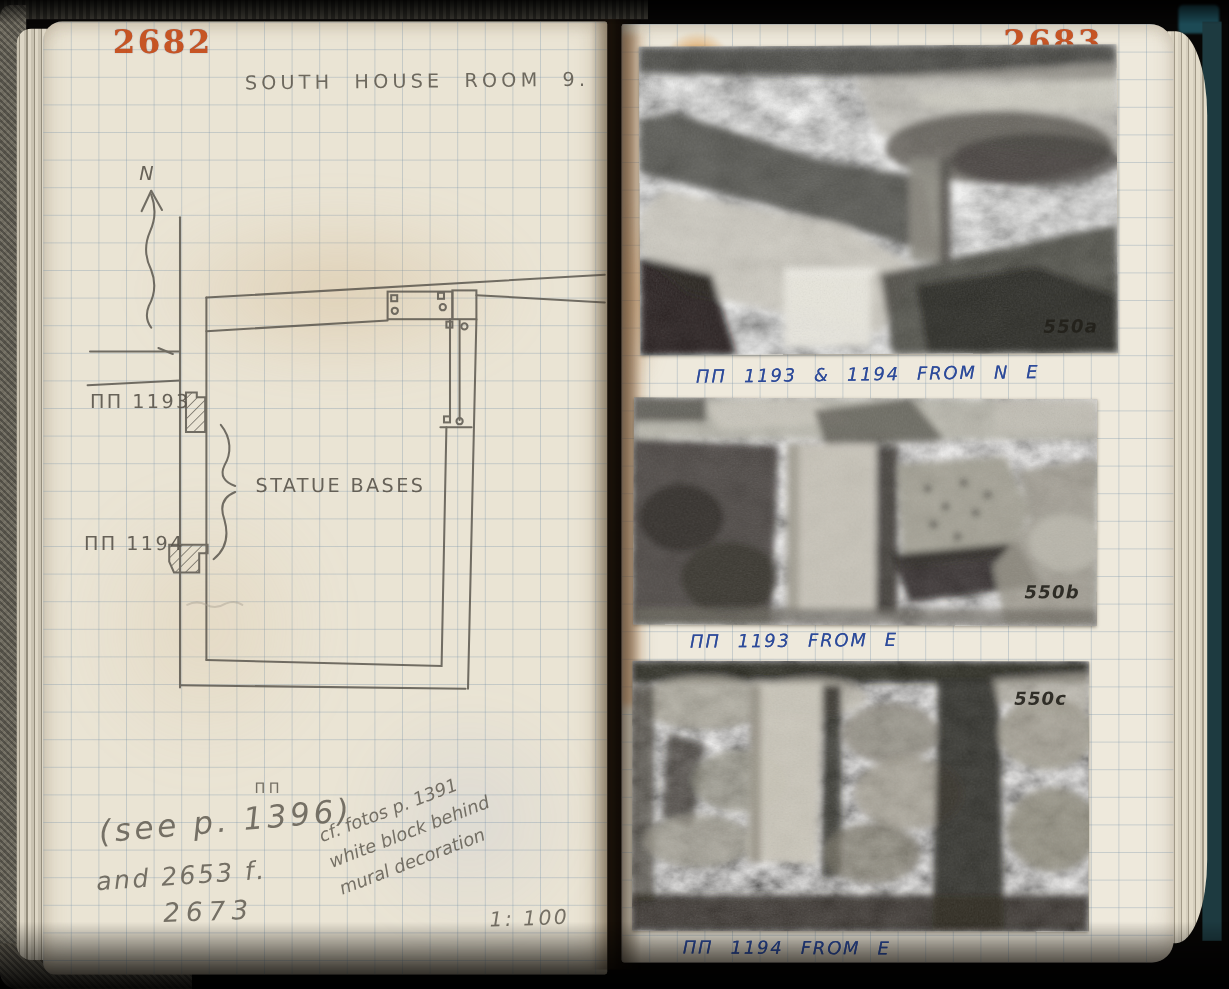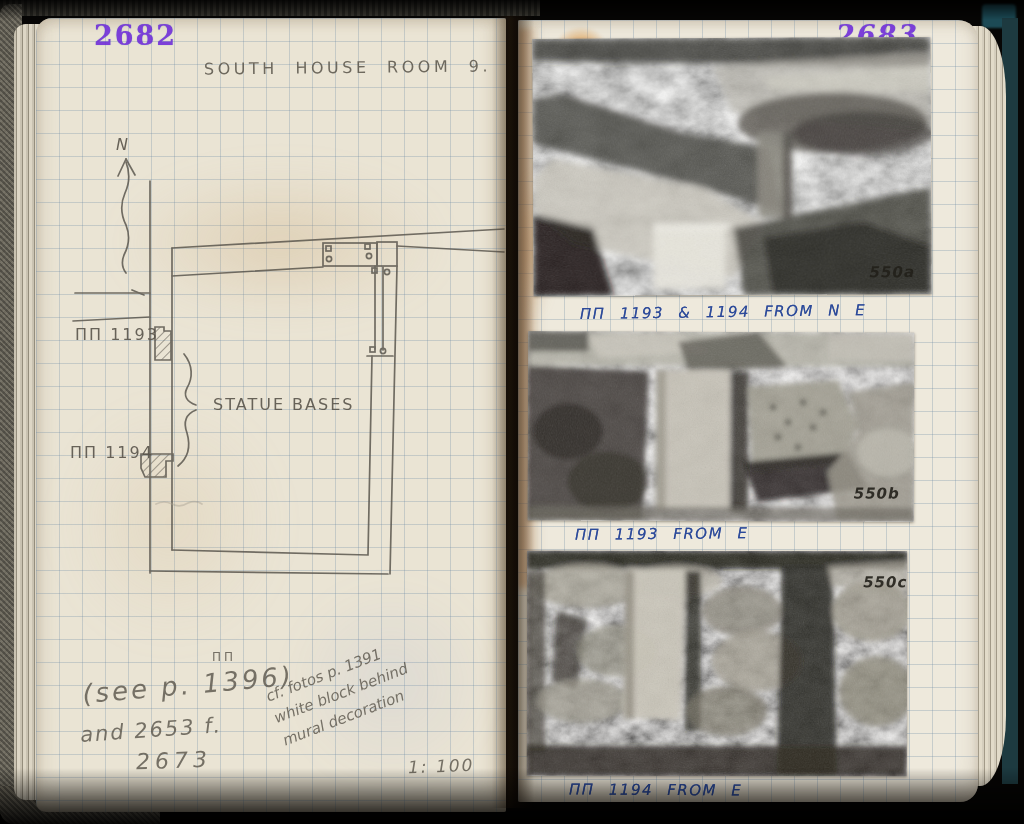--- a/index.html
+++ b/index.html
@@ -52,21 +52,21 @@
   .st3{left:250px;top:560px;width:210px;height:210px;filter:blur(16px);
     background:radial-gradient(ellipse at center,rgba(110,135,205,.10),rgba(110,135,205,0) 70%);}
   .rust-edge{left:0;top:8px;width:22px;height:560px;filter:blur(3px);
     background:linear-gradient(to right,rgba(172,92,26,.45),rgba(172,92,26,0));}
   .rust-blob{left:36px;top:6px;width:54px;height:46px;filter:blur(1px);
     background:radial-gradient(ellipse at center,rgba(214,138,48,.95),rgba(214,138,48,0) 70%);}
   .rust-blob2{left:2px;top:150px;width:30px;height:150px;filter:blur(7px);
     background:radial-gradient(ellipse at center,rgba(188,118,48,.38),rgba(188,118,48,0) 70%);}
   
   .stamp{position:absolute;font-family:"DejaVu Serif",serif;font-weight:bold;font-size:27px;
-    color:#6d28d9;letter-spacing:2px;opacity:.88;text-shadow:0 0 1px rgba(63,108,179,.6);}
+    color:#c2410c;letter-spacing:2px;opacity:.88;text-shadow:0 0 1px rgba(63,108,179,.6);}
   .pencil{color:#59544a;}
   .title{position:absolute;left:168px;top:40px;font-size:16px;letter-spacing:3.5px;word-spacing:9px;
     transform:rotate(-.6deg);opacity:.85;}
   .note{position:absolute;opacity:.8;}
   .ink{color:#2c4a9a;text-shadow:0 0 .5px rgba(44,74,154,.8);}
   .caption{position:absolute;font-size:15px;letter-spacing:1.5px;word-spacing:8px;font-style:italic;}
   .photo{position:absolute;box-shadow:0 1px 3px rgba(40,30,15,.45);}
   .photo svg{position:absolute;inset:0;}
   .photo-num{position:absolute;font-size:15px;font-style:italic;font-weight:bold;color:#22201a;
     letter-spacing:1px;opacity:.9;}
@@ -167,21 +167,21 @@
     </div>
     <div class="note pencil" style="left:372px;top:738px;font-size:17px;font-style:italic;letter-spacing:2px;transform:rotate(-2deg);">1: 100</div>
   </div>
 
   <div class="page page-right">
     <div class="grid"></div>
     <div class="stain rust-edge"></div>
     <div class="stain rust-blob"></div>
     <div class="stain rust-blob2"></div>
 
-    <div class="stamp" style="left:318px;top:0px;font-style:italic;">2683</div>
+    <div class="stamp" style="left:318px;top:0px;">2683</div>
 
     <div class="photo" style="left:15px;top:18px;width:398px;height:257px;transform:rotate(-.3deg);">
       <svg viewBox="0 0 398 257">
         <defs>
           <filter id="rock1">
               <feTurbulence type="fractalNoise" baseFrequency="0.032 0.045" numOctaves="5" seed="11" stitchTiles="stitch"></feTurbulence>
             <feColorMatrix type="saturate" values="0"></feColorMatrix>
             <feComponentTransfer>
                 <feFuncR type="linear" slope="1.5" intercept="-.1"></feFuncR>
                 <feFuncG type="linear" slope="1.5" intercept="-.1"></feFuncG>
@@ -315,21 +315,21 @@
           <ellipse cx="230" cy="110" rx="45" ry="30" fill="#a29e90" opacity=".8"></ellipse>
           <ellipse cx="200" cy="160" rx="40" ry="25" fill="#7c7869" opacity=".7"></ellipse>
           <polygon points="255,15 305,15 310,225 250,225" fill="#26231c" opacity=".88"></polygon>
           <polygon points="300,15 380,10 380,40 305,35" fill="#b3afa2" opacity=".7"></polygon>
           <ellipse cx="345" cy="60" rx="40" ry="30" fill="#9d998b" opacity=".8"></ellipse>
           <ellipse cx="350" cy="140" rx="38" ry="35" fill="#8a8677" opacity=".8"></ellipse>
           <rect x="0" y="195" width="380" height="30" fill="#2a271f" opacity=".85"></rect>
         </g>
         <rect width="380" height="225" filter="url(#grain3)" opacity=".18"></rect>
       </svg>
-      <div class="photo-num" style="left:318px;top:22px;margin-left:18px;">550c</div>
+      <div class="photo-num" style="left:318px;top:22px;">550c</div>
     </div>
     <div class="caption ink" style="left:51px;top:761px;transform:rotate(.3deg);">ΠΠ 1194 FROM E</div>
   </div>
 
   <div class="gutter"></div>
   <div class="vig-top"></div>
   <div class="vig-bottom"></div>
 </div>
 
 </body></html>

